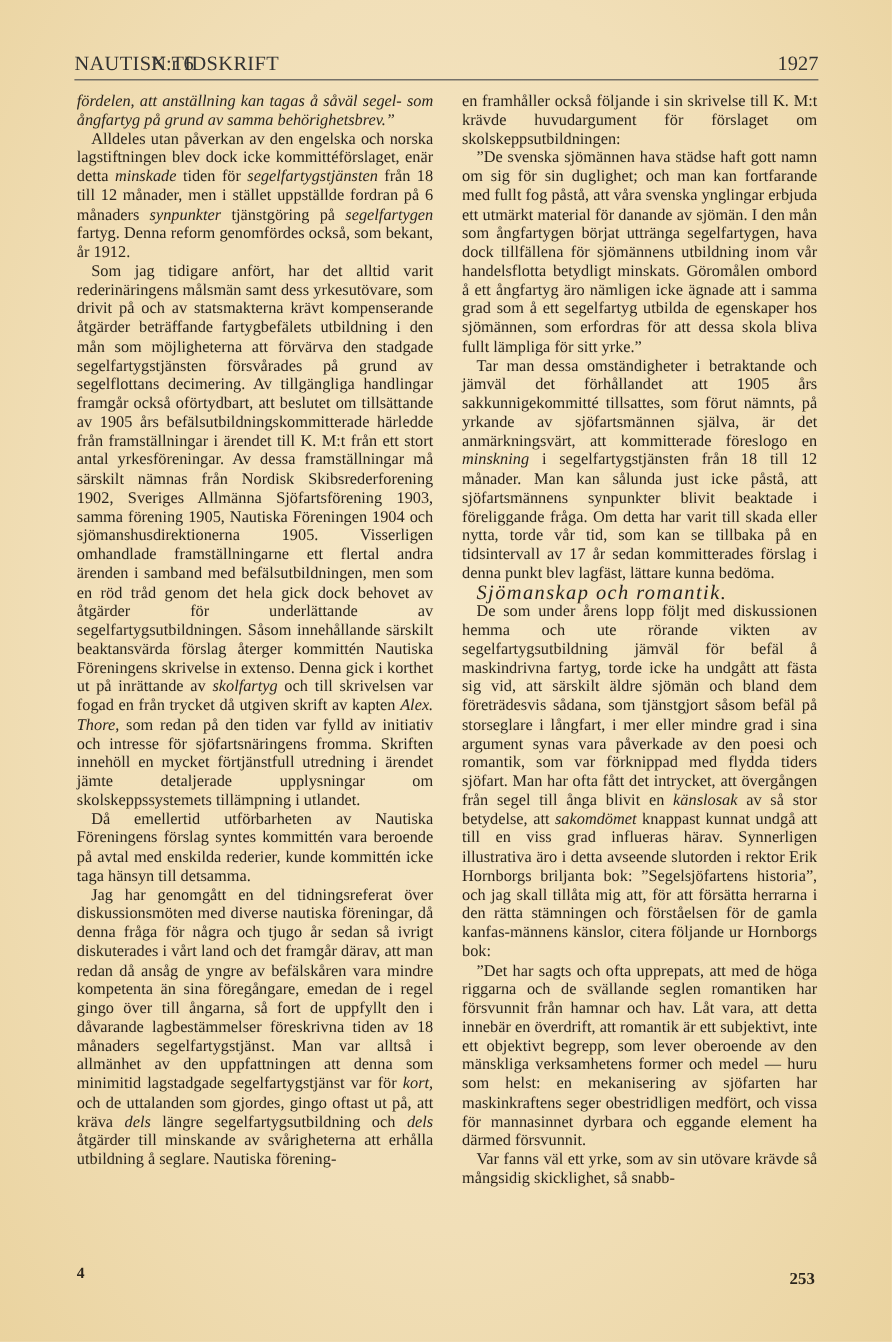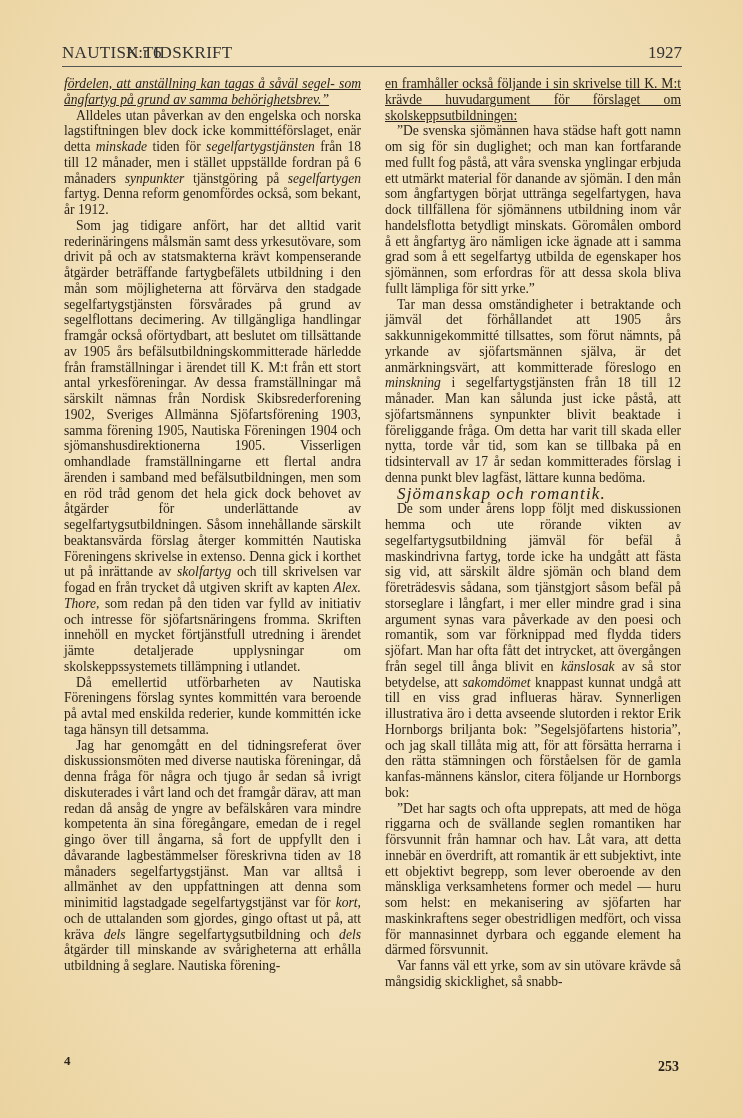--- a/index.html
+++ b/index.html
@@ -21,21 +21,21 @@
   .header .right { position: absolute; right: 0; top: 3px; margin-left: 32px; }
   .rule { position: absolute; left: 62px; top: 66px; width: 620px; height: 0; border-top: 1.5px solid #555; }
   .col {
     position: absolute; top: 76px;
     font-family: "Liberation Serif", serif; font-size: 13.6px; line-height: 15.75px;
     text-align: justify; hyphens: manual;
   }
   .col-left { left: 64px; width: 297px; }
   .col-right { left: 385px; width: 296px; }
   .col p { margin: 0; text-indent: 12px; }
-  .col p.noindent { text-indent: 0; text-decoration: underline; }
+  .col p.noindent { text-indent: 0; }
   .col em { font-style: italic; }
   .section-title {
     text-align: left; font-style: italic; font-size: 17px;
     letter-spacing: 1.2px; margin: 19px 0 6px 0; text-indent: 0;
   }
   .footer-left { position: absolute; left: 64px; top: 1053px; font-family: "Liberation Serif", serif; font-size: 13px; font-weight: bold; }
   .footer-right { position: absolute; left: 658px; top: 1059px; font-family: "Liberation Serif", serif; font-size: 14px; font-weight: bold; }
 </style>
 </head>
 <body>

